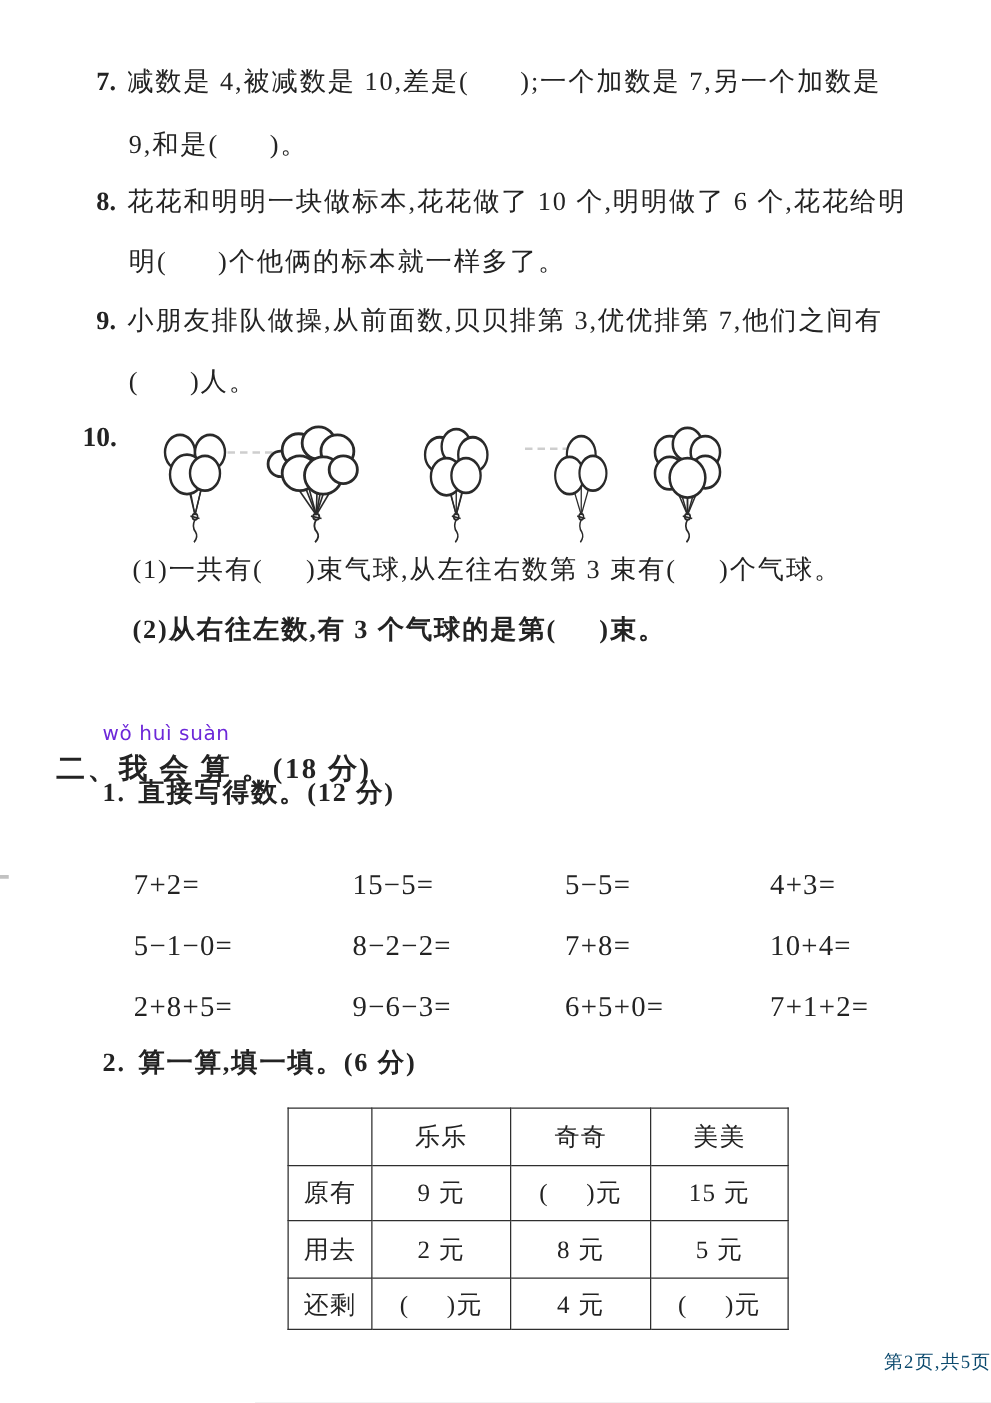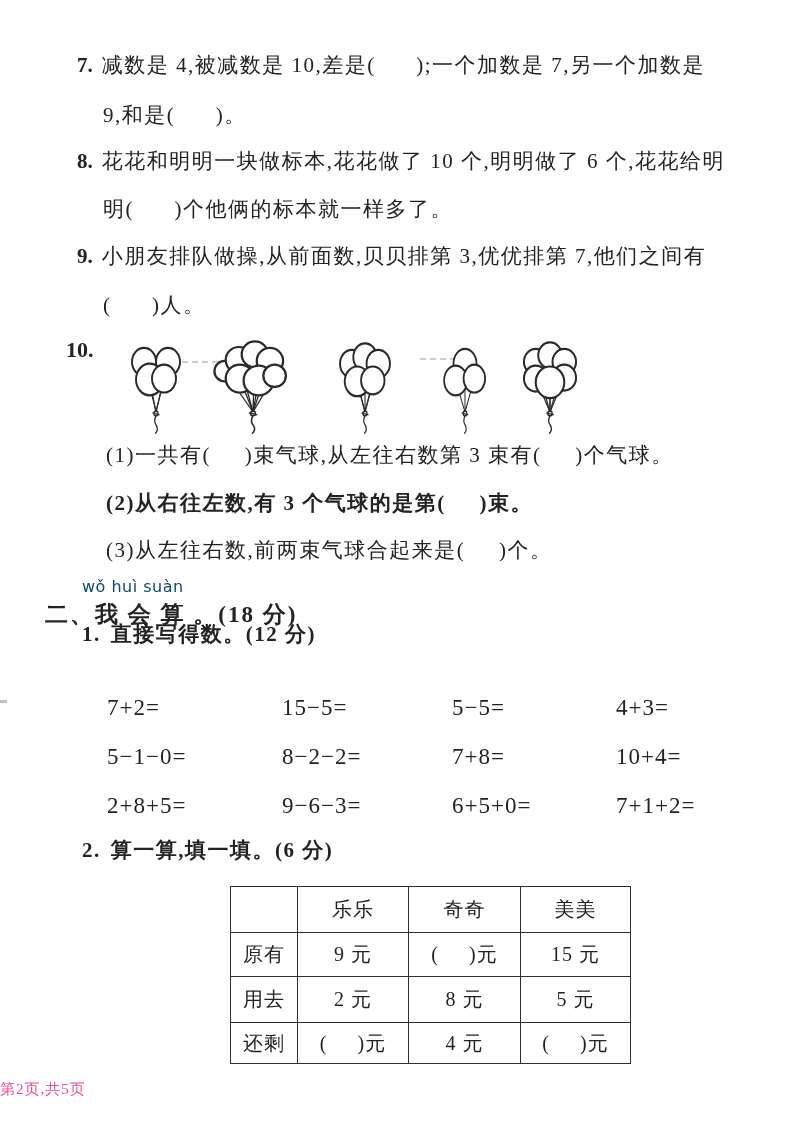--- a/index.html
+++ b/index.html
@@ -8,21 +8,21 @@
     width:793px;height:1122px;
     background:#ffffff;
     overflow:hidden;
     font-family:"Liberation Serif","DejaVu Serif",serif;
     color:#232323;
   }
   .abs{position:absolute;white-space:nowrap;}
   .qline{font-size:21px;letter-spacing:1.5px;line-height:1.25;}
   .qnum{font-weight:bold;font-size:21px;margin-right:9px;letter-spacing:0;}
   .subline{font-size:21px;letter-spacing:1.5px;}
-  .pinyin{font-family:"DejaVu Sans","Liberation Sans",sans-serif;font-size:16px;letter-spacing:0.5px;color:#0c4a6e;}
+  .pinyin{font-family:"DejaVu Sans","Liberation Sans",sans-serif;font-size:16px;letter-spacing:0.5px;color:#6d28d9;}
   .section-title{font-size:23px;font-weight:bold;letter-spacing:2px;}
   .sub-heading{font-size:21px;font-weight:bold;letter-spacing:1.5px;}
   .sub-heading .hnum{margin-right:10px;}
   .math-grid{
     display:grid;
     grid-template-columns:175px 170px 164px auto;
     grid-auto-rows:49px;
     font-size:23px;
     letter-spacing:1px;
     align-items:start;
@@ -38,21 +38,21 @@
     padding:0 2px;
   }
   .money-table col.c0{width:67px;}
   .money-table col.c1{width:111px;}
   .money-table col.c2{width:112px;}
   .money-table col.c3{width:110px;}
   .money-table tr:nth-child(1){height:46px;}
   .money-table tr:nth-child(2){height:44px;}
   .money-table tr:nth-child(3){height:46px;}
   .money-table tr:nth-child(4){height:41px;}
-  .footer{width:100%;text-align:left;font-size:15px;color:#ec4899;letter-spacing:1px;}
+  .footer{width:100%;text-align:right;font-size:15px;color:#0c4a6e;letter-spacing:1px;}
   .scan-dash{background:#8f8f8f;opacity:.55;}
   .dotted-artifact{border-top:2px dashed #c2c2c2;opacity:.8;}
   .balloon-svg{position:absolute;top:0;left:0;}
 </style>
 </head>
 <body>
 
 <div class="page">
 
   <div class="abs scan-dash" style="left:0;top:700px;width:7px;height:3px;"></div>
@@ -148,21 +148,20 @@
         <circle cx="67" cy="47" r="14" fill="#ffffff" stroke="#2a2a2a" stroke-width="2.4"></circle>
         <circle cx="50" cy="52" r="17" fill="#ffffff" stroke="#2a2a2a" stroke-width="2.4"></circle>
         <circle cx="50" cy="85.5" r="2.6" fill="none" stroke="#2a2a2a" stroke-width="1.6"></circle>
       <path d="M50 88 q-3.5 6 0.5 10.5 q3 4.5 -1.5 9" fill="none" stroke="#2a2a2a" stroke-width="1.6"></path>
       <line x1="45.5" y1="85" x2="54.5" y2="87" stroke="#2a2a2a" stroke-width="1.4"></line>
       </svg>
     </div>
 
   <div class="abs subline" style="left:106px;top:441px;">(1)一共有(&nbsp;&nbsp;&nbsp;&nbsp;&nbsp;)束气球,从左往右数第 3 束有(&nbsp;&nbsp;&nbsp;&nbsp;&nbsp;)个气球。</div>
   <div class="abs subline" style="left:106px;top:489px;font-weight:bold;">(2)从右往左数,有 3 个气球的是第(&nbsp;&nbsp;&nbsp;&nbsp;&nbsp;)束。</div>
-  <div class="abs subline" style="left:106px;top:536px;">(3)从左往右数,前两束气球合起来是(&nbsp;&nbsp;&nbsp;&nbsp;&nbsp;)个。</div>
 
   <div class="abs pinyin" style="left:82px;top:577px;">wǒ huì suàn</div>
   <div class="abs section-title" style="left:45px;top:599px;">二、我 会 算 。(18 分)</div>
 
   <div class="abs sub-heading" style="left:82px;top:620px;">
     <span class="hnum">1.</span><span>直接写得数。(12 分)</span>
   </div>
 
   <div class="abs math-grid" style="left:107px;top:695px;width:640px;">
     <span>7+2=</span>

